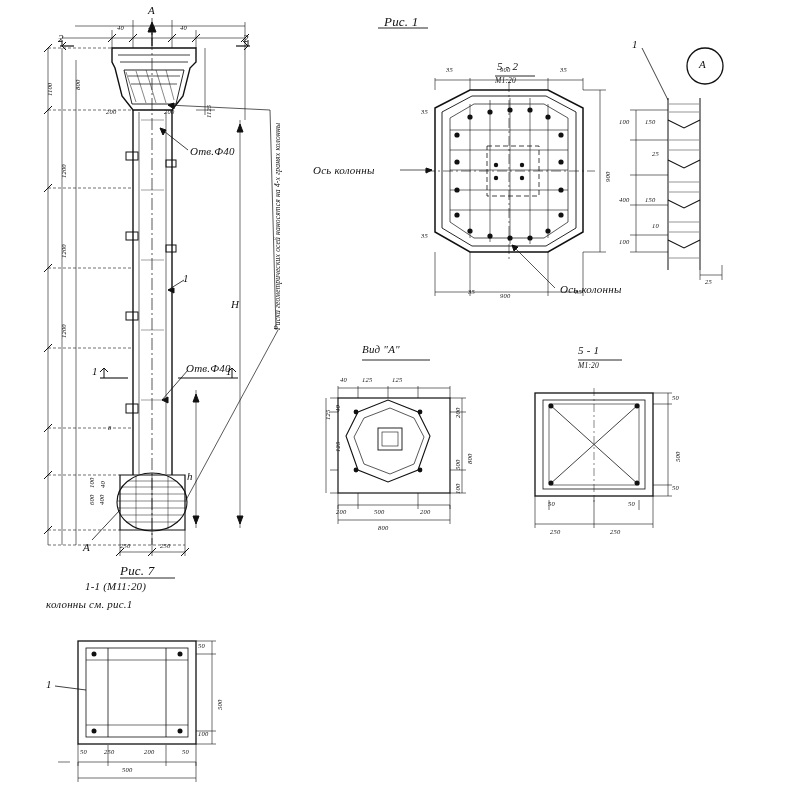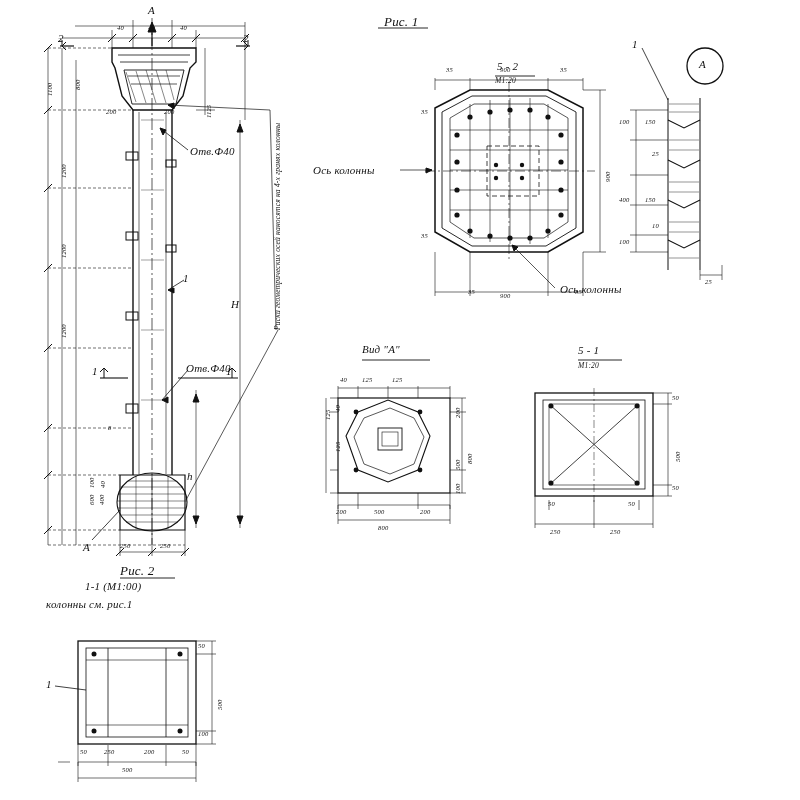--- a/index.html
+++ b/index.html
@@ -364,28 +364,28 @@
 
     <line x1="378" y1="28" x2="428" y2="28" stroke-width="0.9"></line>
     <line x1="495" y1="76" x2="535" y2="76" stroke-width="0.9"></line>
     <line x1="362" y1="360" x2="430" y2="360" stroke-width="0.9"></line>
     <line x1="578" y1="360" x2="622" y2="360" stroke-width="0.9"></line>
     <line x1="120" y1="578" x2="175" y2="578" stroke-width="0.9"></line>
   </g>
 </svg>
 
 <div class="lbl lg it" style="left:384px;top:14px;">Рис. 1</div>
-<div class="lbl lg it" style="left:120px;top:563px;">Рис. 2</div>
+<div class="lbl lg it" style="left:120px;top:563px;">Рис. 7</div>
 <div class="lbl md it" style="left:497px;top:60px;">5 - 2</div>
 <div class="lbl sm it" style="left:495px;top:76px;">М1:20</div>
 <div class="lbl md it" style="left:578px;top:344px;">5 - 1</div>
 <div class="lbl sm it" style="left:578px;top:361px;">М1:20</div>
 <div class="lbl md it" style="left:362px;top:343px;">Вид "А"</div>
 
-<div class="lbl md it" style="left:85px;top:580px;">1-1 (М1:00)</div>
+<div class="lbl md it" style="left:85px;top:580px;">1-1 (М11:20)</div>
 <div class="lbl md it" style="left:46px;top:598px;">колонны см. рис.1</div>
 
 <div class="lbl md it" style="left:190px;top:145px;">Отв.Ф40</div>
 <div class="lbl md it" style="left:186px;top:362px;">Отв.Ф40</div>
 <div class="lbl md it" style="left:183px;top:272px;">1</div>
 <div class="lbl md it" style="left:632px;top:38px;">1</div>
 <div class="lbl md it" style="left:46px;top:678px;">1</div>
 <div class="lbl md it" style="left:699px;top:58px;">А</div>
 <div class="lbl md it" style="left:83px;top:541px;">А</div>
 <div class="lbl md it" style="left:148px;top:4px;">А</div>

